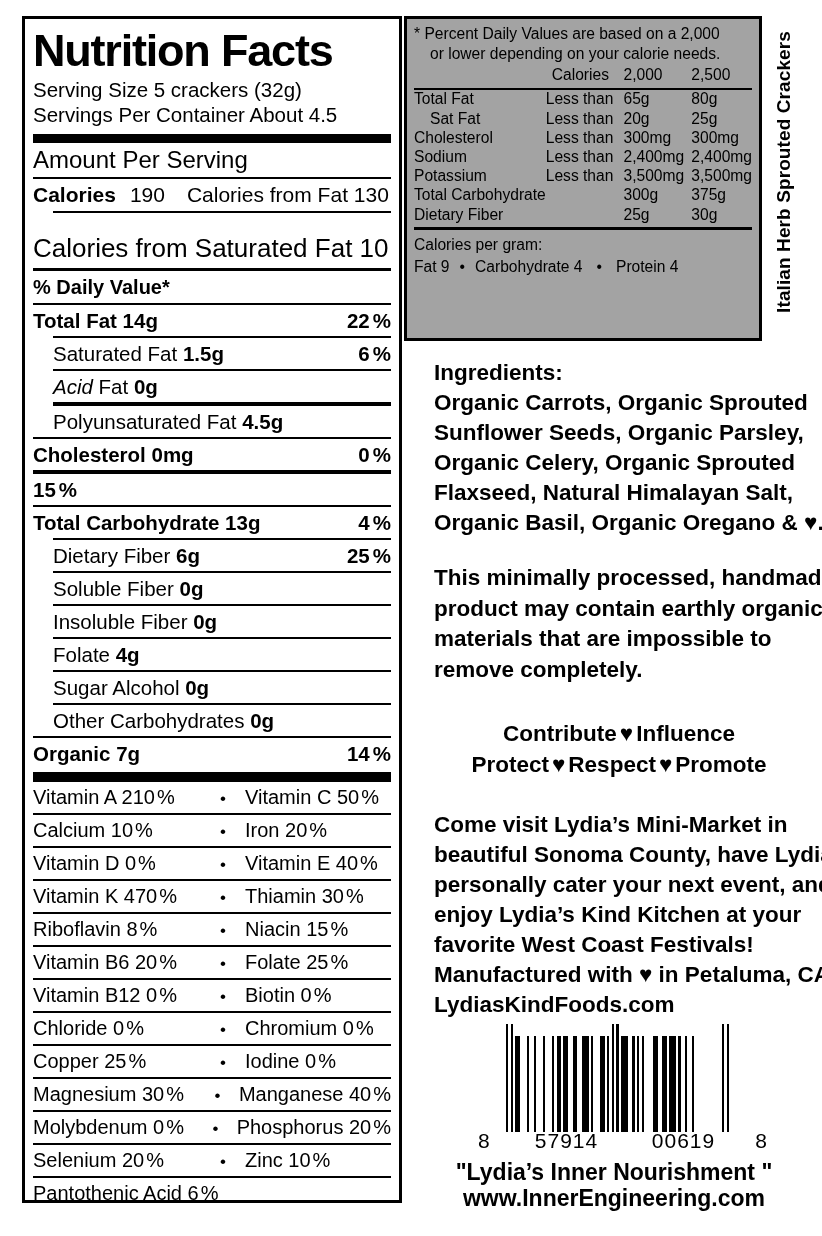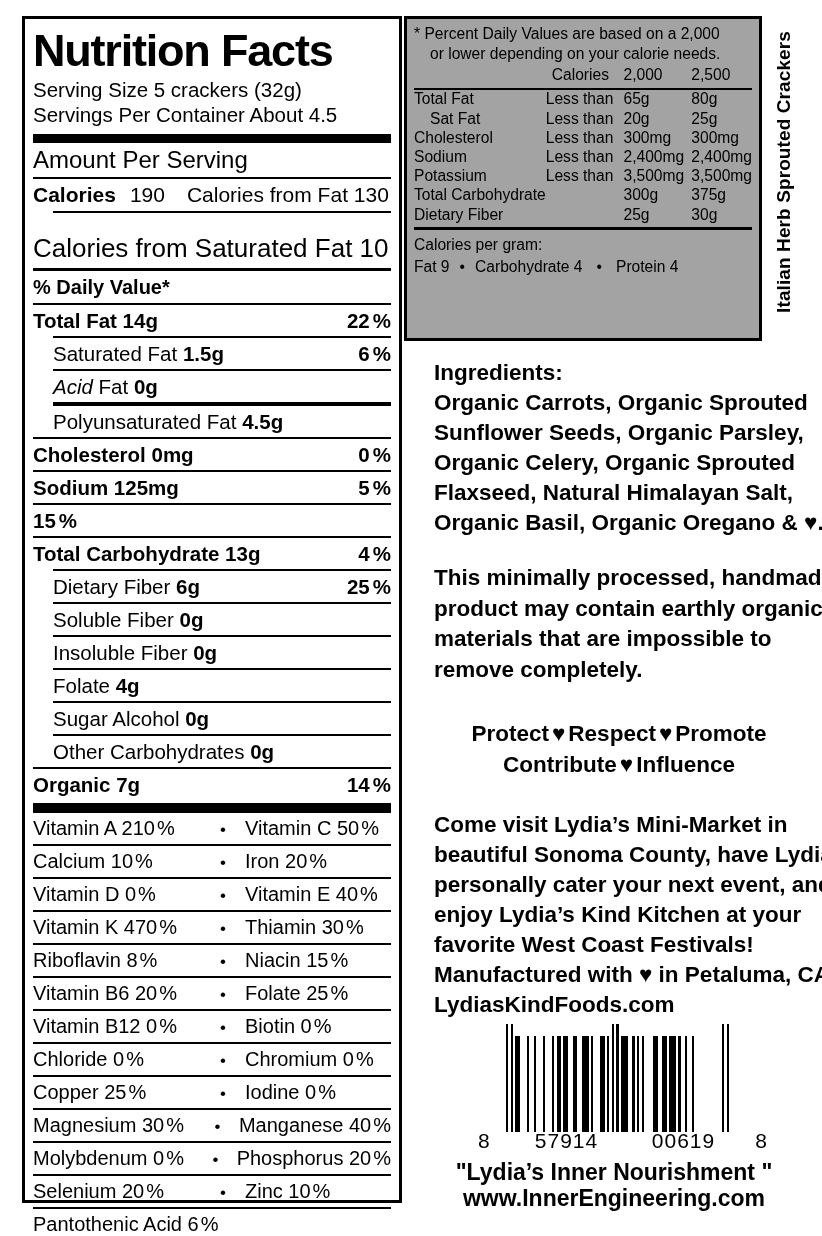--- a/index.html
+++ b/index.html
@@ -310,24 +310,20 @@
       <div class="nrow sub">
         <span class="label"><span class="nm">Polyunsaturated Fat</span><span class="amt"> 4.5g</span></span>
         <span class="pctval"></span>
       </div>
       <div class="rule"></div>
       <div class="nrow main">
         <span class="label"><span class="nm">Cholesterol</span><span class="amt"> 0mg</span></span>
         <span class="pctval">0<span class="sym">%</span></span>
       </div>
       <div class="rule"></div>
-      <div class="nrow main">
-        <span class="label"><span class="nm">Sodium</span><span class="amt"> 125mg</span></span>
-        <span class="pctval">5<span class="sym">%</span></span>
-      </div>
       <div class="rule"></div>
       <div class="nrow main">
         <span class="pctval">15<span class="sym">%</span></span>
       </div>
       <div class="rule"></div>
       <div class="nrow main">
         <span class="label"><span class="nm">Total Carbohydrate</span><span class="amt"> 13g</span></span>
         <span class="pctval">4<span class="sym">%</span></span>
       </div>
       <div class="rule-indent"></div>
@@ -529,24 +525,24 @@
 
 <div id="ingredients">
   <div>Ingredients:</div>
   <div>Organic Carrots, Organic Sprouted Sunflower Seeds, Organic Parsley, Organic Celery, Organic Sprouted Flaxseed, Natural Himalayan Salt, Organic Basil, Organic Oregano &amp; ♥.</div>
 </div>
 
 <div id="disclaimer">This minimally processed, handmade product may contain earthly organic materials that are impossible to remove completely.</div>
 
 <div id="tagline">
   <div>
-    <span>Protect</span><span class="heart">♥</span><span>Respect</span><span class="heart">♥</span><span>Promote</span>
+    <span>Contribute</span><span class="heart">♥</span><span>Influence</span>
   </div>
   <div>
-    <span>Contribute</span><span class="heart">♥</span><span>Influence</span>
+    <span>Protect</span><span class="heart">♥</span><span>Respect</span><span class="heart">♥</span><span>Promote</span>
   </div>
 </div>
 
 <div id="visit">
   <span>Come visit Lydia’s Mini-Market in beautiful Sonoma County, have Lydia personally cater your next event, and enjoy Lydia’s Kind Kitchen at your favorite West Coast Festivals! Manufactured with ♥ in Petaluma, CA.</span>
   <div>LydiasKindFoods.com</div>
 </div>
 
 <div id="barcode-block">
   <div id="barcode-bars">

